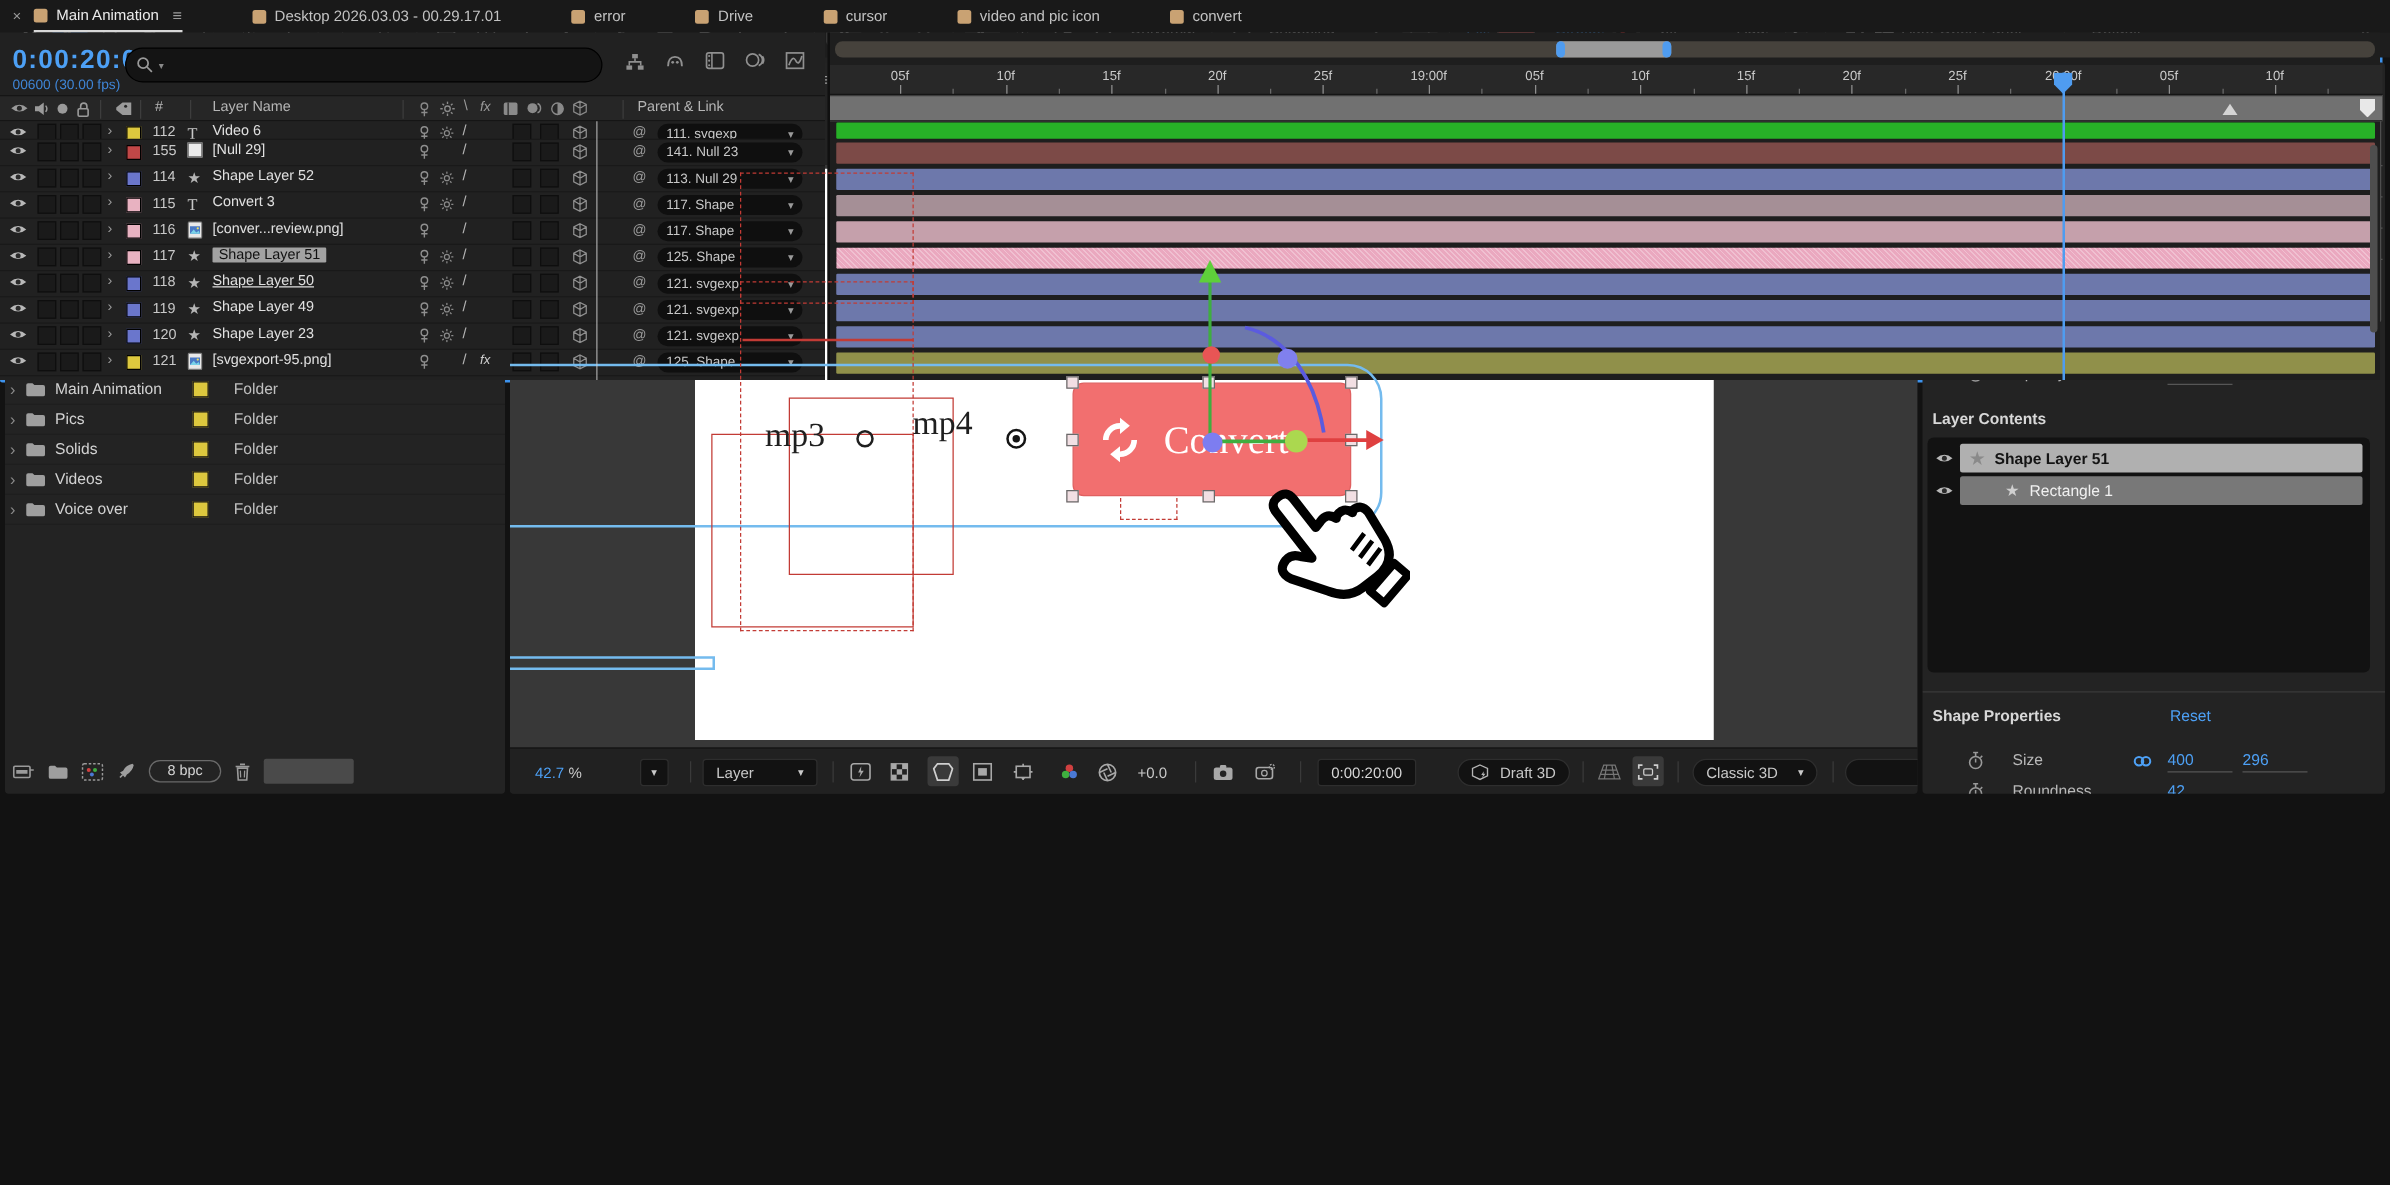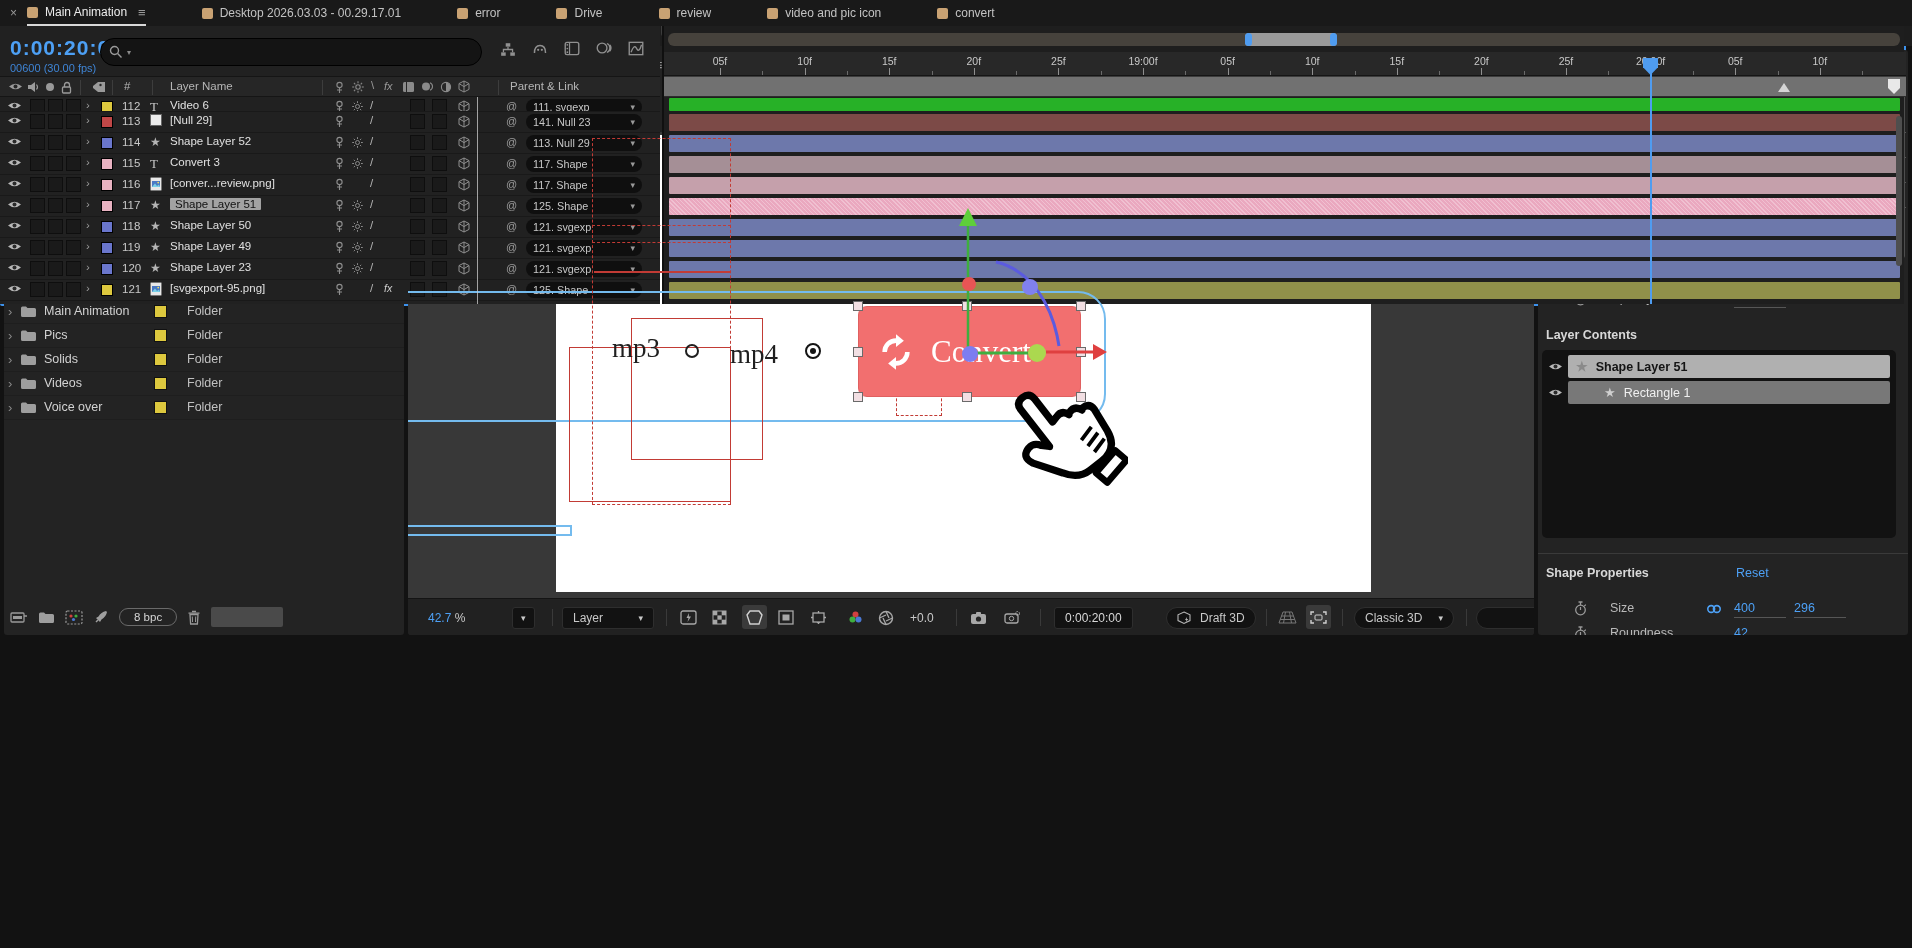--- a/index.html
+++ b/index.html
@@ -471,21 +471,21 @@
       <div class="bluewire" style="left:-12px;top:393px;width:176px;height:11px;z-index:2"></div>
       <div class="reddash" style="left:184px;top:6px;width:139px;height:105px;z-index:2"></div>
       <div class="a" style="left:186px;top:139px;width:137px;height:2px;background:#c23b35;z-index:2"></div>
       <div class="reddash" style="left:184px;top:93px;width:139px;height:280px;z-index:2"></div>
       <div class="redsolid" style="left:223px;top:186px;width:132px;height:142px;z-index:2"></div>
       <div class="redsolid" style="left:161px;top:215px;width:162px;height:155px;z-index:2"></div>
       <div class="reddash" style="left:488px;top:242px;width:46px;height:42px;z-index:3"></div>
 
       <span class="serifTxt" style="left:204px;top:201px;z-index:3">mp3</span>
       <span class="a" style="left:277px;top:212px;width:14px;height:14px;border:2px solid #1f1f1f;border-radius:50%;z-index:3"></span>
-      <span class="serifTxt" style="left:322px;top:207px;z-index:3">mp4</span>
+      <span class="serifTxt" style="left:322px;top:191px;z-index:3">mp4</span>
       <span class="a" style="left:397px;top:211px;width:16px;height:16px;border:2.5px solid #141414;border-radius:50%;z-index:3">
           <span class="a" style="left:2.5px;top:2.5px;width:6px;height:6px;background:#141414;border-radius:50%"></span>
         </span>
 
       <div id="convert-btn" style="z-index:3">
         <span>
             <svg width="42" height="42" viewBox="0 0 24 24">
               <path d="M5.5 12 A6.5 6.5 0 0 1 12 5.5 M18.5 12 A6.5 6.5 0 0 1 12 18.5" fill="none" stroke="#fff" stroke-width="2.6"></path>
               <polygon points="12,1.8 12,9.2 16.5,5.5" fill="#fff"></polygon>
               <polygon points="12,14.8 12,22.2 7.5,18.5" fill="#fff"></polygon>
@@ -845,21 +845,21 @@
         <span class="ttab">
           <span class="compchip"></span>
           <span>error</span>
         </span>
         <span class="ttab">
           <span class="compchip"></span>
           <span>Drive</span>
         </span>
         <span class="ttab">
           <span class="compchip"></span>
-          <span>review</span>
+          <span>cursor</span>
         </span>
         <span class="ttab">
           <span class="compchip"></span>
           <span>video and pic icon</span>
         </span>
         <span class="ttab">
           <span class="compchip"></span>
           <span>convert</span>
         </span>
       </div>
@@ -1050,21 +1050,21 @@
               <svg width="15" height="9" viewBox="0 0 15 9">
                 <path d="M1 4.5 Q7.5 -1 14 4.5 Q7.5 10 1 4.5Z" fill="#b8b8b8"></path>
                 <circle cx="7.5" cy="4.5" r="2" fill="#2a2a2a"></circle>
               </svg>
             </span>
             <span class="lbox" style="left:30px"></span>
             <span class="lbox" style="left:48px"></span>
             <span class="lbox" style="left:66px"></span>
             <span class="caret">›</span>
             <span class="lchip" style="background:#c14747"></span>
-            <span class="a" style="left:122px;top:3px;color:#c8c8c8">113</span>
+            <span class="a" style="left:122px;top:3px;color:#c8c8c8">155</span>
             <span class="a" style="left:150px;top:2px"><span style="display:inline-block;width:12px;height:12px;background:#ececec;border:1px solid #666"></span></span>
             <span class="a" style="left:170px;top:2px;color:#e0e0e0;">[Null 29]</span>
             <span class="a" style="left:333px;top:3px">
               <svg width="13" height="13" viewBox="0 0 13 13">
                 <circle cx="6.5" cy="4" r="2.6" fill="none" stroke="#8f8f8f" stroke-width="1.1"></circle>
                 <path d="M6.5 6.6 V12 M4 9 H9" stroke="#8f8f8f" stroke-width="1.1"></path>
               </svg>
             </span>
             <span class="a" style="left:370px;top:2px;color:#b8b8b8">/</span>
             <span class="lbox" style="left:410px"></span>
@@ -1277,21 +1277,21 @@
                 <circle cx="7.5" cy="4.5" r="2" fill="#2a2a2a"></circle>
               </svg>
             </span>
             <span class="lbox" style="left:30px"></span>
             <span class="lbox" style="left:48px"></span>
             <span class="lbox" style="left:66px"></span>
             <span class="caret">›</span>
             <span class="lchip" style="background:#6a76cc"></span>
             <span class="a" style="left:122px;top:3px;color:#c8c8c8">118</span>
             <span class="a" style="left:150px;top:2px"><span style="color:#b5b5b5;font-size:12px">★</span></span>
-            <span class="a" style="left:170px;top:2px;color:#e0e0e0;">Shape Layer 50</span>
+            <span class="a" style="left:170px;top:2px;color:#e0e0e0;text-decoration:underline;">Shape Layer 50</span>
             <span class="a" style="left:333px;top:3px">
               <svg width="13" height="13" viewBox="0 0 13 13">
                 <circle cx="6.5" cy="4" r="2.6" fill="none" stroke="#8f8f8f" stroke-width="1.1"></circle>
                 <path d="M6.5 6.6 V12 M4 9 H9" stroke="#8f8f8f" stroke-width="1.1"></path>
               </svg>
             </span>
             <span class="a" style="left:352px;top:4px">
               <svg width="11" height="11" viewBox="0 0 11 11">
                 <circle cx="5.5" cy="5.5" r="2" fill="none" stroke="#8a8a8a"></circle>
                 <g stroke="#8a8a8a">

